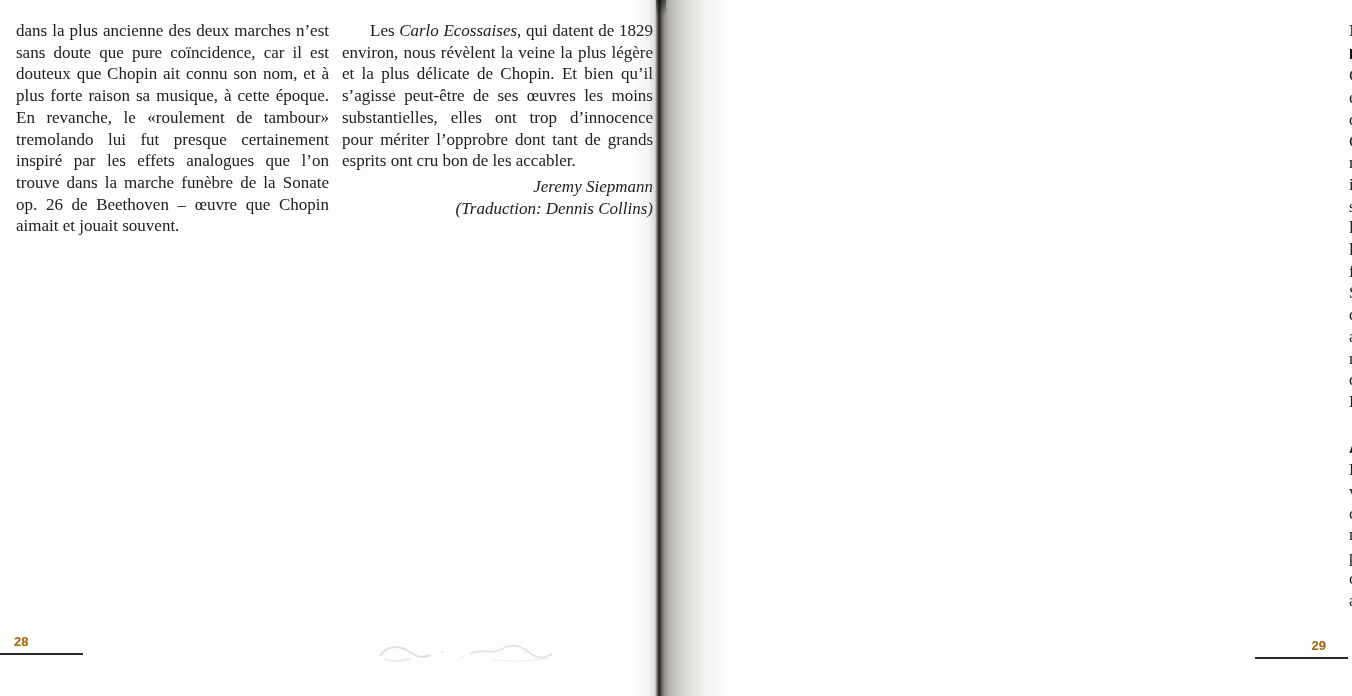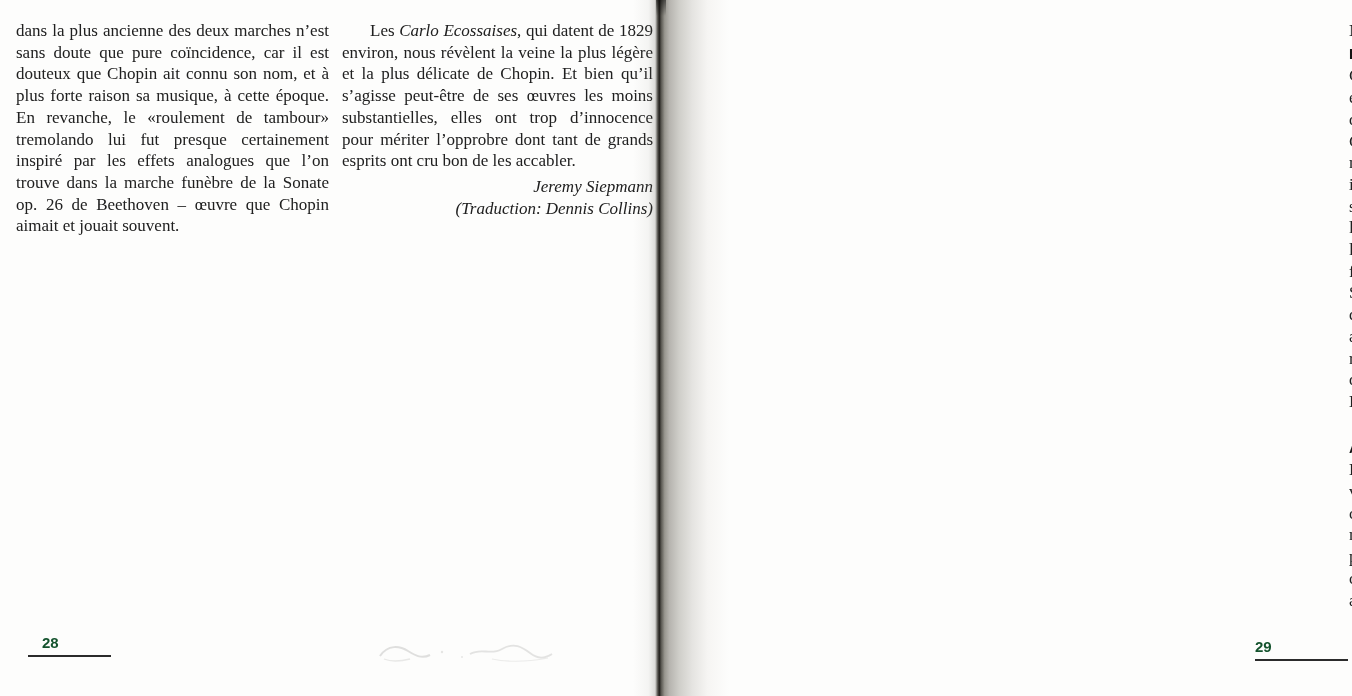--- a/index.html
+++ b/index.html
@@ -41,23 +41,23 @@
   .para.indent{text-indent:28px;}
   .para.align-right{text-align:right;margin:0;}
   .para.justify-last{text-align-last:justify;}
 
   .seg-italic{font-style:italic;}
   .seg-name{font-family:"Liberation Sans","DejaVu Sans",sans-serif;font-weight:700;
     font-size:14.6px;letter-spacing:2.2px;word-spacing:3px;color:#141414;}
 
   
   .pagenum{position:absolute;font-family:"Liberation Sans","DejaVu Sans",sans-serif;
-    font-weight:700;font-size:15px;color:#14532d;padding-left:28px;}
+    font-weight:700;font-size:13px;color:#a16207;}
   .pagenum-left{left:0;top:634px;width:83px;}
-  .pagenum-right{right:4px;top:638px;width:93px;}
+  .pagenum-right{right:4px;top:638px;width:93px;text-align:right;}
   .pagenum .num{display:inline-block;padding-bottom:4px;}
   .pagenum-left .num{margin-left:14px;}
   .pagenum-right .num{margin-right:22px;}
   .page-rule{height:0;border-bottom:2.5px solid #2b2b2b;}
 
   
   .smudge{position:absolute;left:372px;top:632px;}
 </style>
 </head>
 <body>

